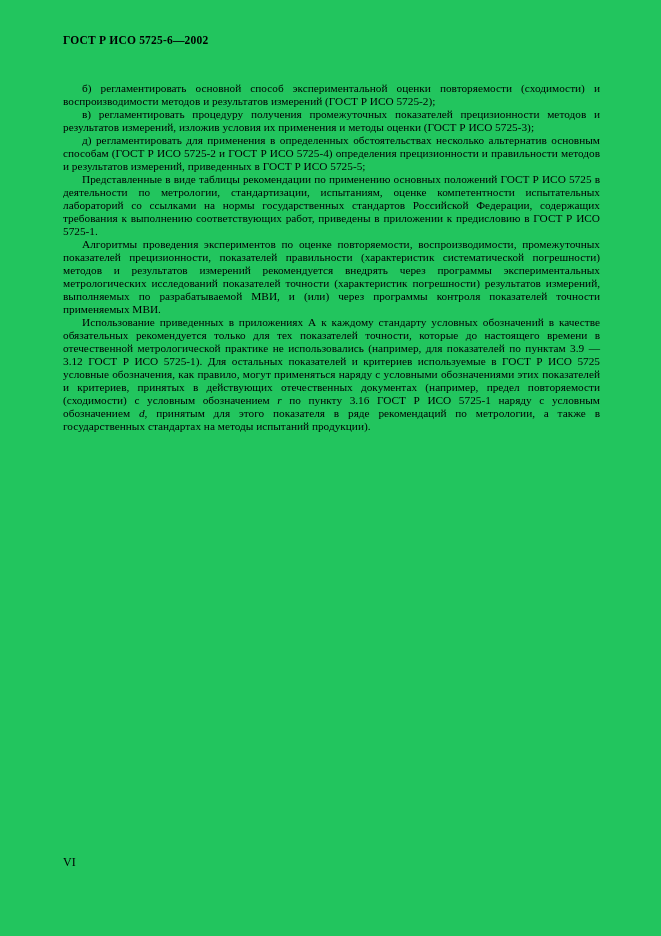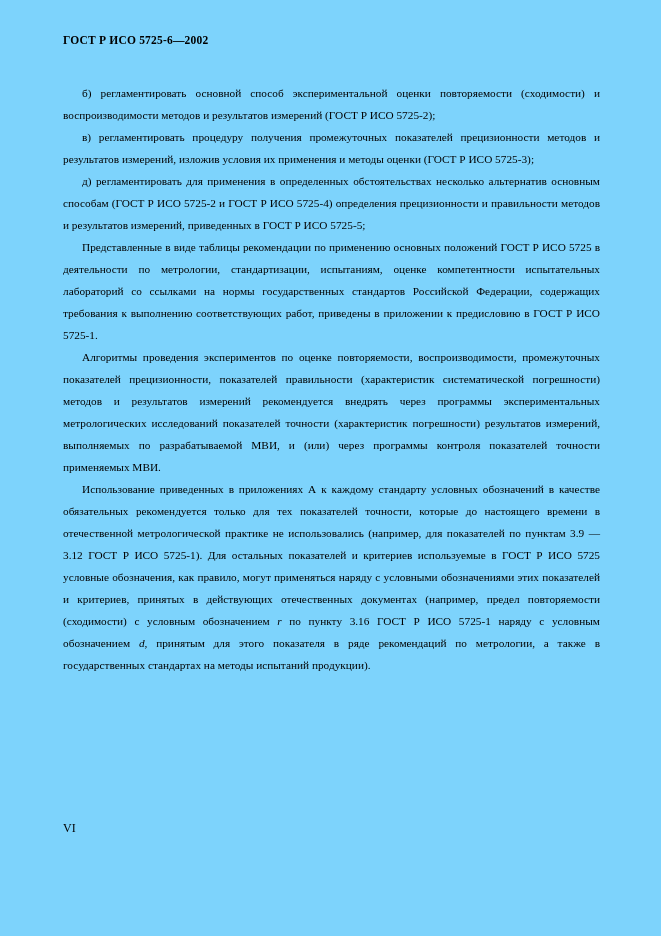--- a/index.html
+++ b/index.html
@@ -9,52 +9,52 @@
     height: 936px;
     background: #ffffff;
     color: #000000;
     font-family: "Liberation Serif", serif;
     position: relative;
     overflow: hidden;
   }
   .page {
     position: absolute;
     inset: 0;
-    background: #7dd3fc;
+    background: #22c55e;
   }
   .doc-header {
     position: absolute;
     left: 63px;
     top: 34px;
     font-size: 11.5px;
     font-weight: bold;
     letter-spacing: 0.2px;
     white-space: nowrap;
   }
   .doc-body {
     position: absolute;
     left: 63px;
     top: 82px;
     width: 537px;
     font-size: 11.3px;
-    line-height: 22px;
+    line-height: 13px;
     text-align: justify;
   }
   .doc-body p {
     margin: 0;
     padding: 0;
     text-indent: 19px;
   }
   .doc-body .it {
     font-style: italic;
   }
   .doc-footer {
     position: absolute;
     left: 63px;
-    top: 821px;
+    top: 855px;
     font-size: 12px;
   }
 </style>
 </head>
 <body>
 
 <div class="page">
   <div class="doc-header">ГОСТ Р ИСО 5725-6—2002</div>
 
   <div class="doc-body">

